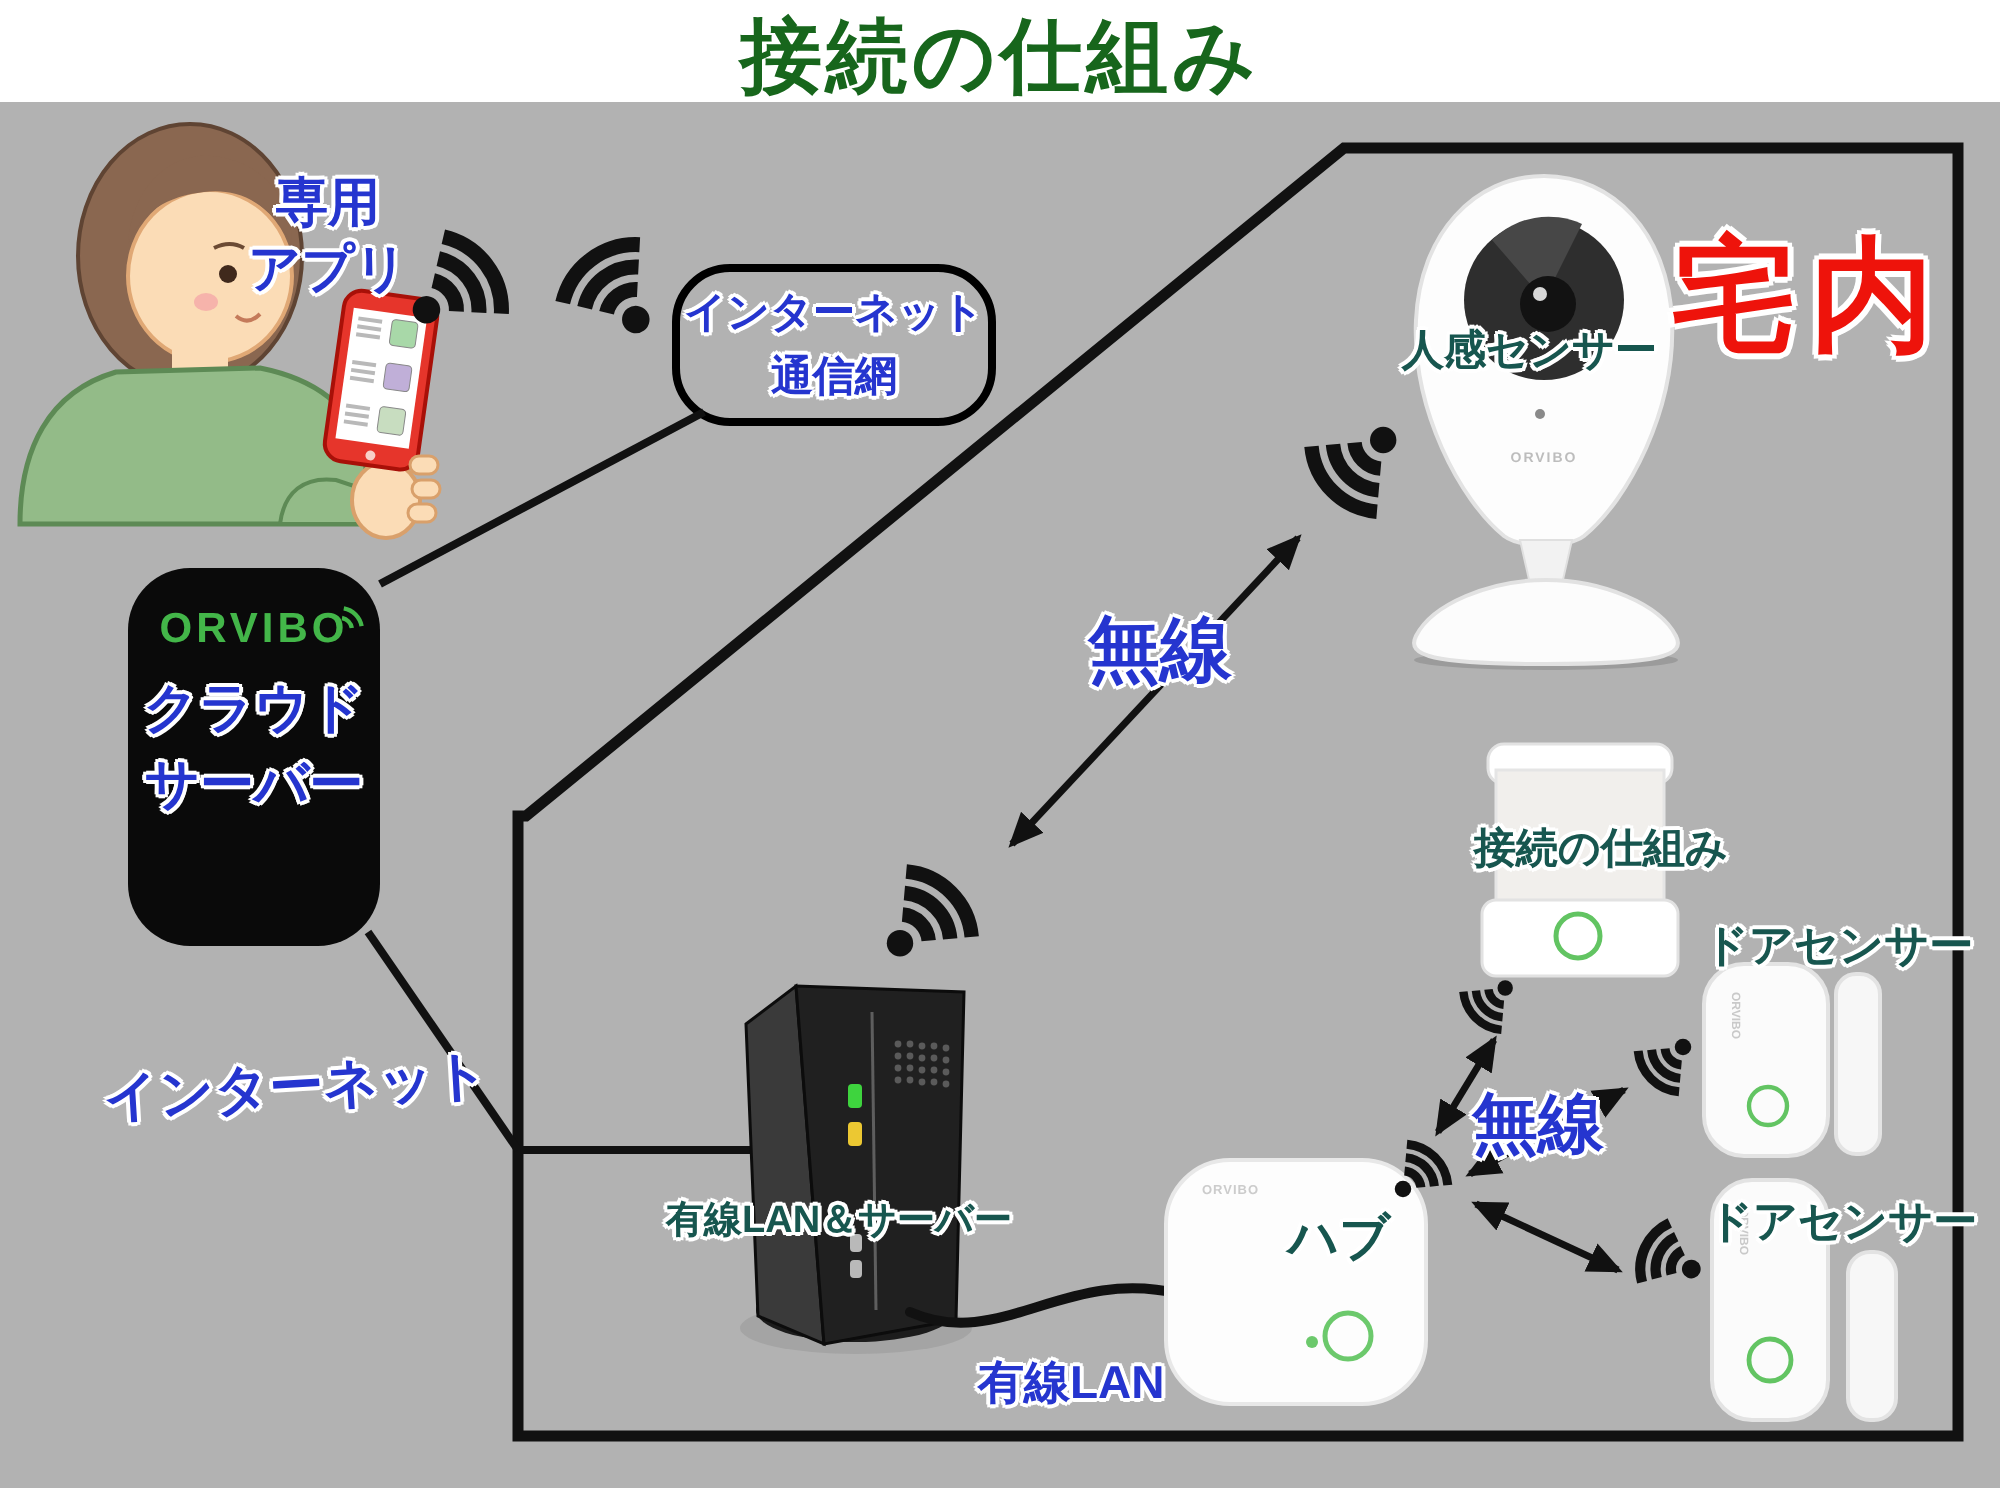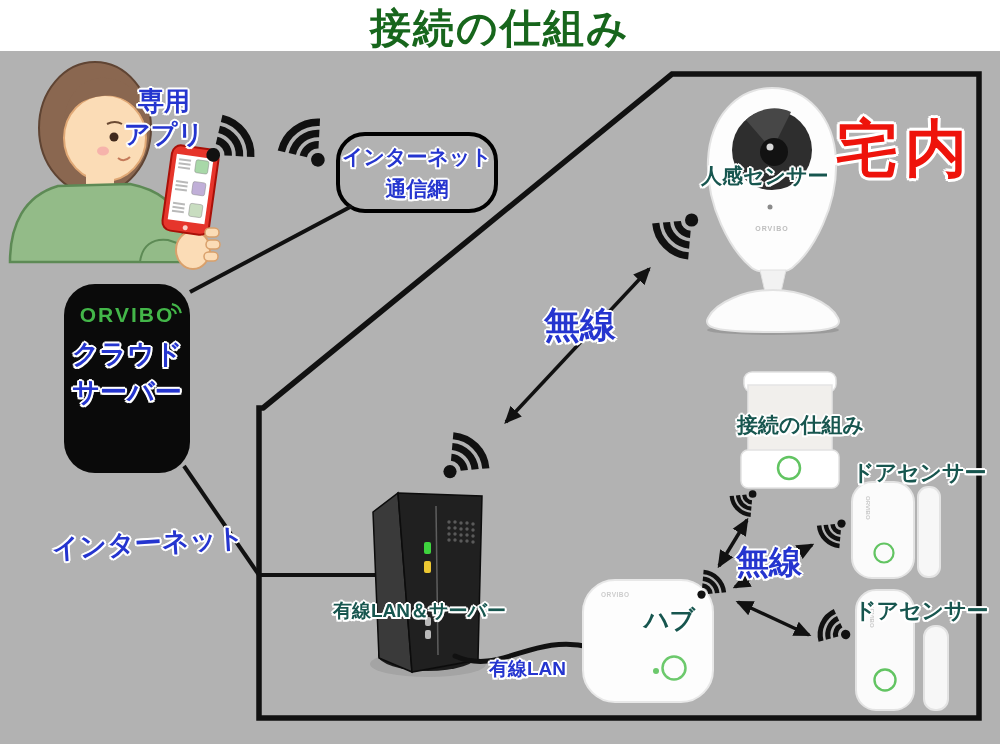--- a/index.html
+++ b/index.html
@@ -20,21 +20,21 @@
   #app-label{left:122px;top:85px;width:84px;text-align:center;font-size:26px;}
   #inet-box-label{left:338px;top:141px;width:158px;text-align:center;font-size:21px;line-height:1.5;}
   #home-label{left:836px;top:78px;font-size:62px;letter-spacing:7px;color:var(--home-red,#ee130b);}
   #camera-label{left:701px;top:163px;font-size:21px;}
   #cloud-brand{left:72px;top:302px;width:110px;text-align:center;font-size:21px;letter-spacing:2px;color:var(--brand-green,#43b649);}
   #cloud-label{left:62px;top:336px;width:130px;text-align:center;font-size:27px;line-height:1.4;}
   #internet-label{left:52px;top:533px;font-size:27px;transform:rotate(-3.5deg);transform-origin:left center;}
   #wireless-upper{left:544px;top:302px;font-size:36px;}
   #wireless-lower{left:736px;top:541px;font-size:33px;}
   #router-label{left:333px;top:599px;font-size:19px;}
-  #wired-lan-label{left:489px;top:657px;font-size:19px;}
+  #wired-lan-label{left:489px;top:677px;font-size:23px;}
   #hub-label{left:644px;top:604px;font-size:25px;text-align:center;}
   #motion-label{left:737px;top:412px;font-size:21px;}
   #door1-label{left:852px;top:459px;font-size:22px;}
   #door2-label{left:854px;top:597px;font-size:22px;}
 </style>
 </head>
 <body>
 
 <div class="stage">
   <div class="gray-area"></div>

